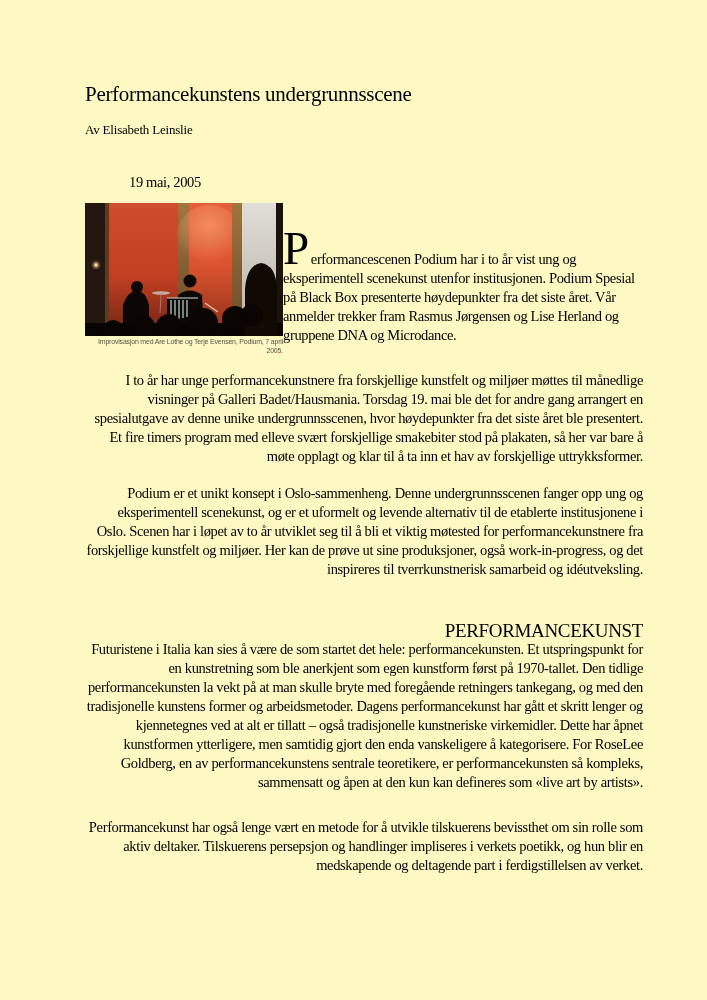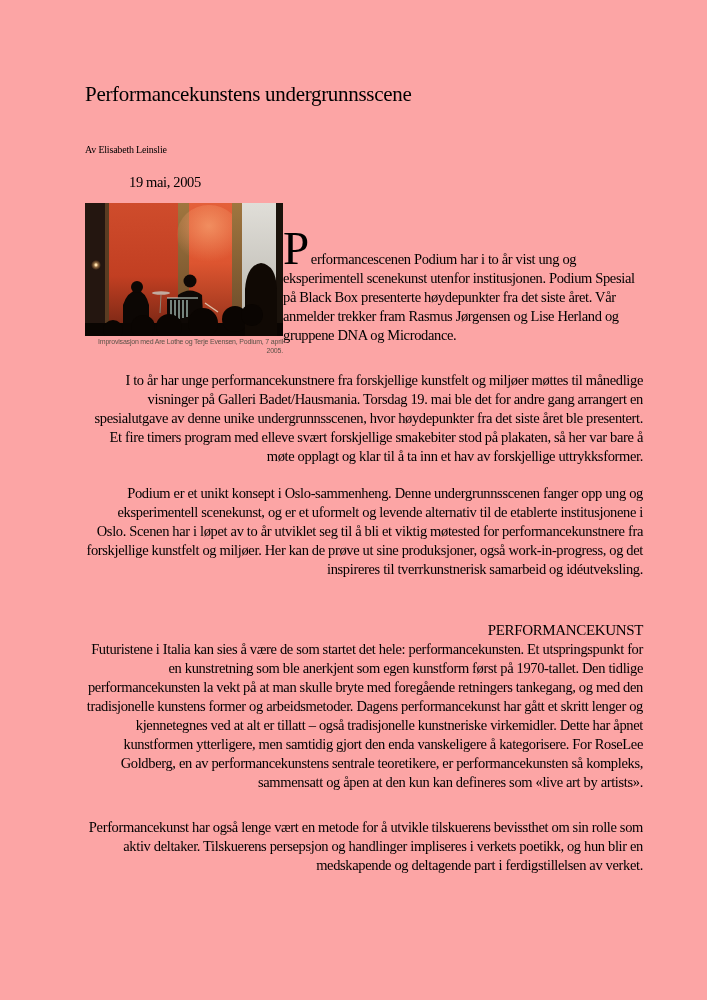--- a/index.html
+++ b/index.html
@@ -1,31 +1,31 @@
 <!DOCTYPE html>
 <html lang="no"><head>
 <meta charset="utf-8">
 <style>
   html,body { margin:0; padding:0; background:#ffffff; }
   .page {
     position:relative;
     width:707px; height:1000px;
-    background:#fca5a5;
+    background:#fef9c3;
     font-family:"Liberation Serif", serif;
     color:#000000;
     overflow:hidden;
   }
   .page-title {
     position:absolute; left:85px; top:82px; margin:0;
     font-size:21px; font-weight:normal; letter-spacing:-0.3px;
     white-space:nowrap;
   }
   .byline {
     position:absolute; left:85px; top:122px;
-    font-size:10px; letter-spacing:-0.2px;margin-top:22px;
+    font-size:13px; letter-spacing:-0.2px;
   }
   .venue-line {
     position:absolute; left:85px; top:155px;
     font-size:14.5px; letter-spacing:-0.35px;
   }
   .date-line {
     position:absolute; left:85px; top:174px;
     font-size:14.5px; letter-spacing:-0.35px;margin-left:44px;
   }
   figure.photo {
@@ -48,21 +48,21 @@
   }
   .body-par {
     position:absolute; left:85px; width:558px; margin:0;
     font-size:14.5px; line-height:19px; letter-spacing:-0.35px;text-align:right;
   }
   .p1 { top:371px; }
   .p2 { top:484px; }
   .p3-block { top:621px; }
   .p4 { top:818px; }
   .section-heading {
-    font-size:15px; line-height:19px; letter-spacing:-0.35px;
+    font-size:19px; line-height:19px; letter-spacing:-0.35px;
     font-weight:normal;
   }
 </style>
 </head>
 <body>
 
 <div class="page">
 
   <h1 class="page-title">Performancekunstens undergrunnsscene</h1>
 

